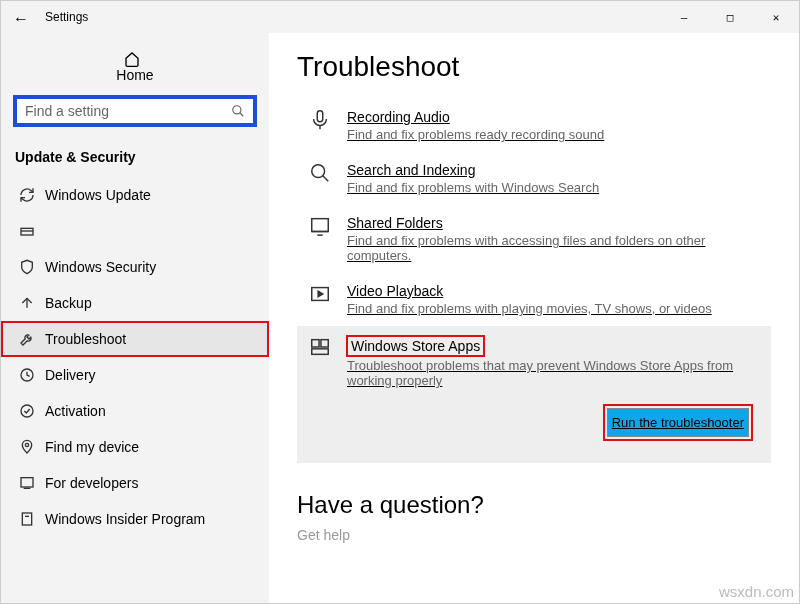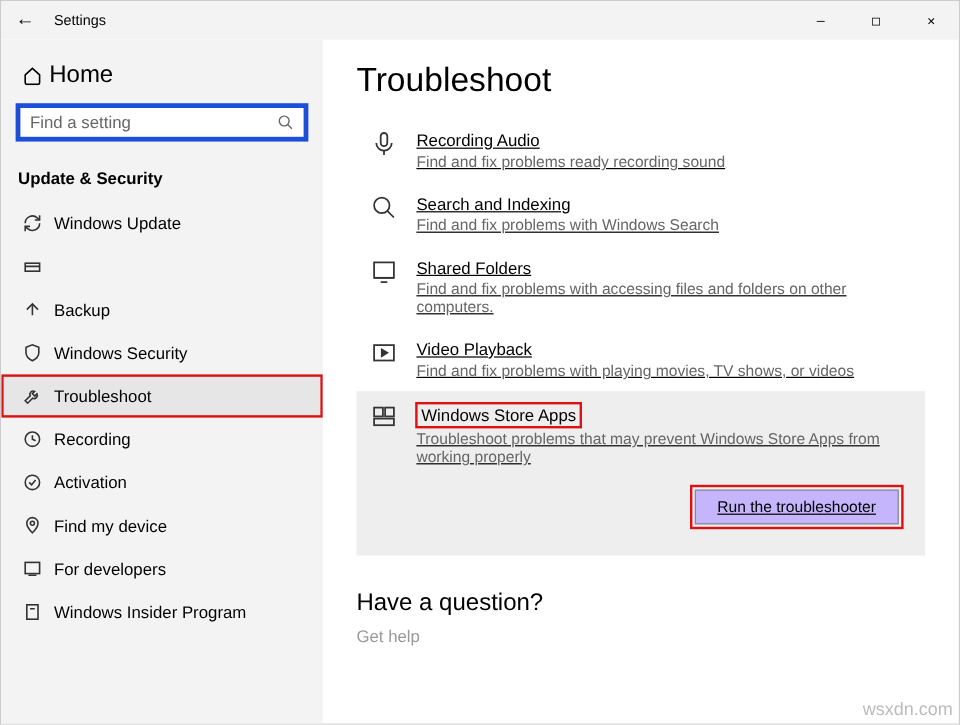--- a/index.html
+++ b/index.html
@@ -5,21 +5,21 @@
 * { margin: 0; padding: 0; box-sizing: border-box; }
 body { font-family: "Segoe UI", Tahoma, sans-serif; background: #fff; color: #000; width: 800px; height: 604px; overflow: hidden; }
 .window { width: 800px; height: 604px; display: flex; flex-direction: column; border: 1px solid #ccc; }
 .titlebar { height: 32px; display: flex; align-items: center; background: #f3f3f3; }
 .titlebar .back { width: 40px; text-align: center; font-size: 16px; }
 .titlebar .title { flex: 1; font-size: 12px; padding-left: 4px; }
 .winbtns { display: flex; }
 .winbtn { width: 46px; height: 32px; display: flex; align-items: center; justify-content: center; font-size: 11px; font-family: monospace; }
 .body { flex: 1; display: flex; overflow: hidden; }
 .sidebar { width: 268px; background: #f3f3f3; padding: 12px 0 0 0; display: flex; flex-direction: column; overflow-y: auto; }
-.home-row { display: flex; align-items: center; padding: 6px 18px 10px 18px; font-size: 20px; }
+.home-row { display: flex; align-items: center; padding: 6px 18px 10px 18px; font-size: 14px; flex-direction: column; }
 .home-row .icn { width: 22px; }
 .search-wrap { margin: 2px 12px 18px 12px; }
 .search { display: flex; align-items: center; border: 4px solid #1d4ed8; background: #fff; height: 32px; padding: 0 8px; font-size: 14px; color: #666; }
 .search .ph { flex: 1; }
 .section-hdr { font-weight: 600; font-size: 14px; padding: 4px 14px 12px 14px; }
 .nav { display: flex; flex-direction: column; }
 .nav-item { display: flex; align-items: center; padding: 10px 18px; font-size: 14px; }
 .nav-item .icn { width: 26px; display: flex; align-items: center; color: #333; }
 .nav-item.selected { background: #e6e6e6; }
 .nav-item.boxed { outline: 2px solid #d11; outline-offset: -2px; }
@@ -27,22 +27,22 @@
 .page-title { font-size: 28px; font-weight: 400; margin-bottom: 16px; }
 .ts-list { display: flex; flex-direction: column; text-decoration: underline; }
 .ts-item { display: flex; padding: 10px 8px; }
 .ts-item .ticon { width: 42px; display: flex; justify-content: flex-start; padding-left: 4px; color: #333; }
 .ts-item .tbody { flex: 1; }
 .ts-item .tlabel { font-size: 14px; font-weight: 400; }
 .ts-item .tdesc { font-size: 13px; color: #666; margin-top: 2px; }
 .ts-item.active { background: #eee; }
 .boxed-title { outline: 2px solid #d11; outline-offset: -1px; padding: 2px 4px; display: inline-block; }
 .run-row { display: flex; justify-content: flex-end; padding: 20px 14px 16px 0; }
-.run-btn { background: #c4b5fd; border: 1px solid #888; padding: 6px 18px; font-size: 13px; outline: 2px solid #d11; outline-offset: 2px; }
-.question { font-size: 20px; font-weight: 400; margin-top: 28px; }
+.run-btn { background: #0ea5e9; border: 1px solid #888; padding: 6px 4px; font-size: 13px; outline: 2px solid #d11; outline-offset: 2px; }
+.question { font-size: 24px; font-weight: 400; margin-top: 28px; }
 .gethelp { font-size: 14px; color: #999; margin-top: 8px; padding-bottom: 10px; }
 .watermark { position: absolute; right: 6px; bottom: 4px; font-size: 15px; color: #bbb; }
 svg { display: block; }
 </style>
 </head>
 <body>
 
 <div class="window">
   <div class="titlebar">
     <div class="back">←</div>
@@ -95,50 +95,50 @@
           <span class="icn">
               <svg width="16" height="16" viewBox="0 0 24 24" fill="none" stroke="currentColor" stroke-width="2">
                 <rect x="3" y="8" width="18" height="10"></rect>
                 <line x1="3" y1="12" x2="21" y2="12"></line>
               </svg>
             </span>
         </div>
         <div class="nav-item">
           <span class="icn">
               <svg width="16" height="16" viewBox="0 0 24 24" fill="none" stroke="currentColor" stroke-width="2">
+                <path d="M12 22s8-4 8-10V5l-8-3-8 3v7c0 6 8 10 8 10z"></path>
+              </svg>
+            </span>
+          <span>Windows Security</span>
+        </div>
+        <div class="nav-item">
+          <span class="icn">
+              <svg width="16" height="16" viewBox="0 0 24 24" fill="none" stroke="currentColor" stroke-width="2">
                 <line x1="12" y1="19" x2="12" y2="5"></line>
                 <polyline points="5 12 12 5 19 12"></polyline>
               </svg>
             </span>
           <span>Backup</span>
         </div>
-        <div class="nav-item">
-          <span class="icn">
-              <svg width="16" height="16" viewBox="0 0 24 24" fill="none" stroke="currentColor" stroke-width="2">
-                <path d="M12 22s8-4 8-10V5l-8-3-8 3v7c0 6 8 10 8 10z"></path>
-              </svg>
-            </span>
-          <span>Windows Security</span>
-        </div>
         <div class="nav-item selected boxed">
           <span class="icn">
               <svg width="16" height="16" viewBox="0 0 24 24" fill="none" stroke="currentColor" stroke-width="2">
                 <path d="M14.7 6.3a4 4 0 0 0-5.4 5.4L3 18l3 3 6.3-6.3a4 4 0 0 0 5.4-5.4L15 12l-3-3 2.7-2.7z"></path>
               </svg>
             </span>
           <span>Troubleshoot</span>
         </div>
         <div class="nav-item">
           <span class="icn">
               <svg width="16" height="16" viewBox="0 0 24 24" fill="none" stroke="currentColor" stroke-width="2">
                 <circle cx="12" cy="12" r="9"></circle>
                 <polyline points="12 7 12 12 16 14"></polyline>
               </svg>
             </span>
-          <span>Recording</span>
+          <span>Delivery</span>
         </div>
         <div class="nav-item">
           <span class="icn">
               <svg width="16" height="16" viewBox="0 0 24 24" fill="none" stroke="currentColor" stroke-width="2">
                 <circle cx="12" cy="12" r="9"></circle>
                 <polyline points="8 12 11 15 16 9"></polyline>
               </svg>
             </span>
           <span>Activation</span>
         </div>

